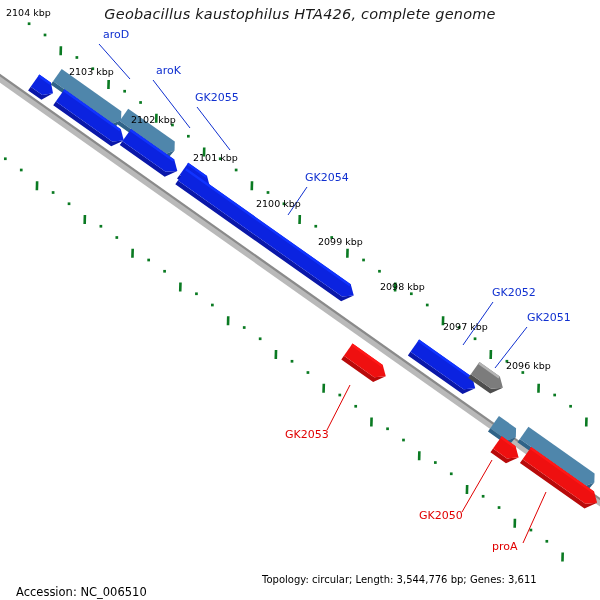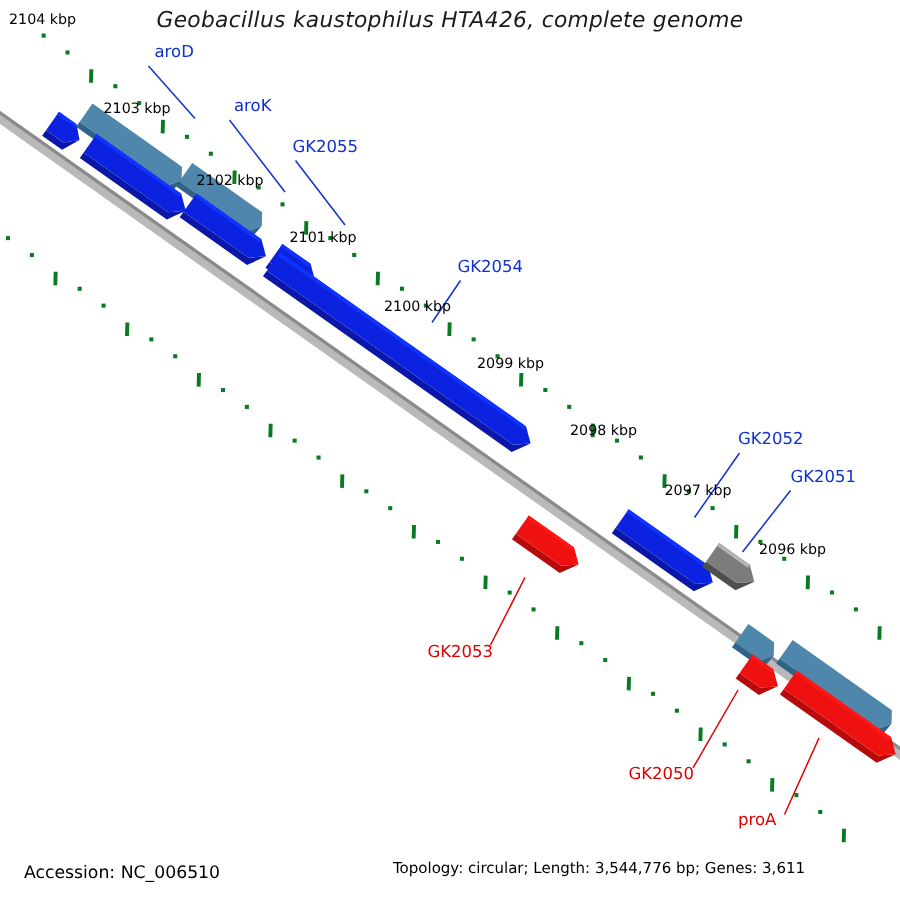--- a/index.html
+++ b/index.html
@@ -6,21 +6,21 @@
   body{width:600px;height:600px;overflow:hidden;
        font-family:"DejaVu Sans","Liberation Sans",sans-serif;}
   #stage{position:relative;width:600px;height:600px;background:#ffffff;}
   svg#map{position:absolute;left:0;top:0;width:600px;height:600px;display:block;}
   .title{
     position:absolute;left:0;top:6px;width:600px;text-align:center;
     font-family:"DejaVu Sans","Liberation Sans",sans-serif;
     font-style:italic;font-size:14.5px;color:#1a1a1a;letter-spacing:.2px;
   }
   .footer{position:absolute;left:0;bottom:8px;width:600px;height:18px;}
-  .footer .acc{position:absolute;left:16px;top:0;font-size:11.5px;color:#000;}
+  .footer .acc{position:absolute;left:16px;top:11px;font-size:11.5px;color:#000;}
   .footer .topo{position:absolute;left:262px;top:0;font-size:10px;color:#000;}
   text{font-family:"DejaVu Sans","Liberation Sans",sans-serif;}
   .ticklab{font-size:9.5px;fill:#000;}
   .glab-blue{font-size:11px;fill:#1030d0;}
   .glab-red{font-size:11px;fill:#e00000;}
 </style>
 </head>
 <body>
 
 <div id="stage">

